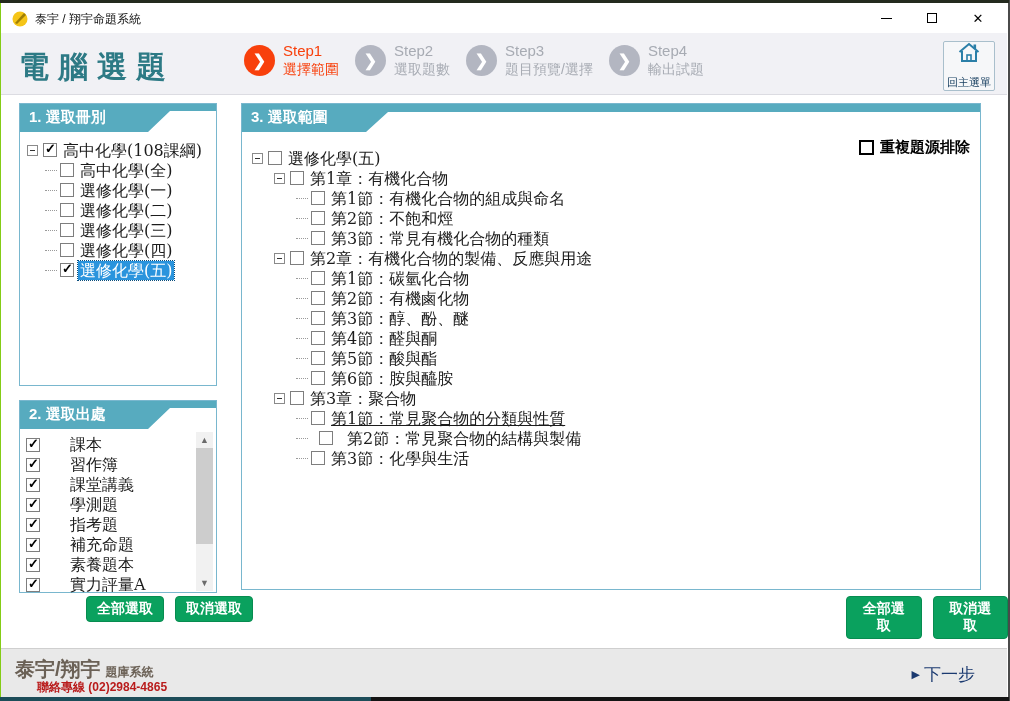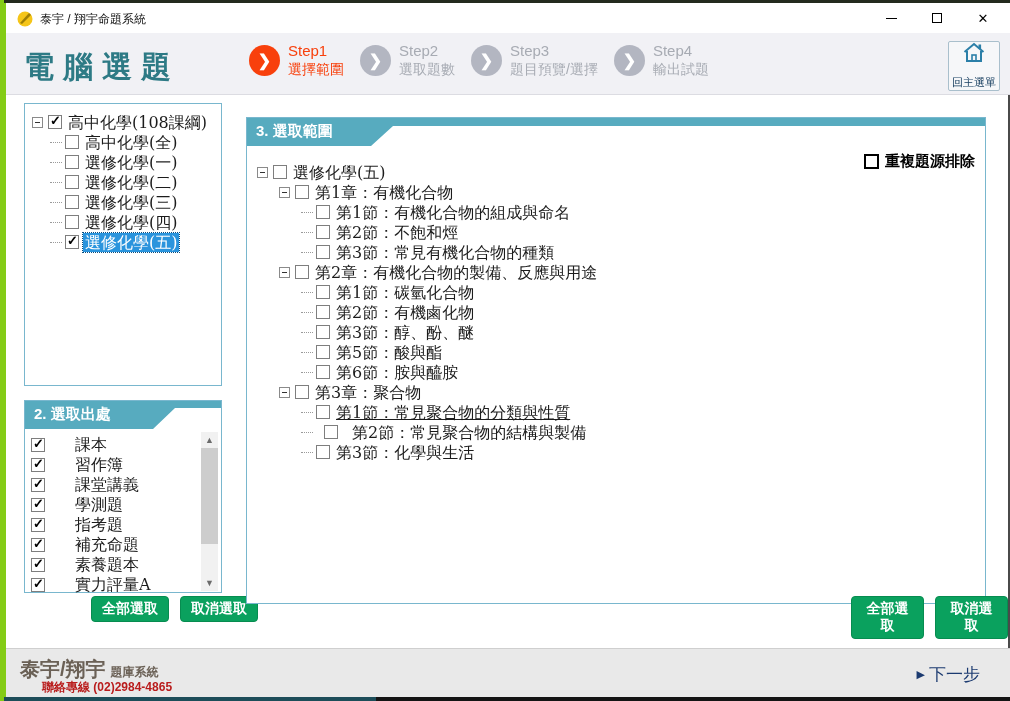--- a/index.html
+++ b/index.html
@@ -1,19 +1,19 @@
 <!DOCTYPE html>
 <html><head>
 <meta charset="utf-8">
 <style>
   * { margin:0; padding:0; box-sizing:border-box; }
   html,body { width:1010px; height:701px; overflow:hidden; }
   body { font-family:"Liberation Sans", sans-serif; }
   #window { position:relative; width:1010px; height:701px; background:#fff;
-            border-left:6px solid #84cc16; border-right:2px solid #4a4a4a; }
+            border-left:1px solid #84cc16; border-right:2px solid #4a4a4a; }
 
   
   .top-strip { position:absolute; left:-2px; top:0; width:1010px; height:3px; background:#232a1e; }
   .bottom-strip { position:absolute; left:-2px; bottom:0; width:1010px; height:4px; background:#141414; }
   .bottom-strip .teal-seg { position:absolute; left:0; top:0; width:372px; height:4px; background:#1d4d59; }
 
   
   .titlebar { position:absolute; left:0; top:3px; width:1006px; height:30px; background:#ffffff; }
   .app-icon { position:absolute; left:10px; top:6px; width:18px; height:18px; }
   .titlebar .title { position:absolute; left:34px; top:8px; font-size:12px; color:#111; }
@@ -159,20 +159,24 @@
         <path d="M2.5 10 L12 2 L21.5 10" fill="none" stroke="#2b7fa8" stroke-width="2"></path>
         <path d="M5 9 L5 19 L19 19 L19 9" fill="none" stroke="#2b7fa8" stroke-width="2"></path>
         <rect x="10" y="13" width="4" height="6" fill="none" stroke="#2b7fa8" stroke-width="1.6"></rect>
         <rect x="16.5" y="2.5" width="2.6" height="4.5" fill="#2b7fa8"></rect>
       </svg>
       <span class="home-label">回主選單</span>
     </div>
   </div>
 
   <div class="panel" style="left:18px; top:103px; width:198px; height:283px;">
+    <div class="panel-head">
+      <div class="bar p-small"></div>
+      <div class="panel-title">1. 選取冊別</div>
+    </div>
     <div class="tree" id="tree1">
         <div class="tree-row" style="padding-left: 7px;">
           <span class="expander"></span>
           <span class="cb checked"></span>
           <span class="lbl">高中化學(108課綱)</span>
         </div>
         <div class="tree-row" style="padding-left: 25px;">
           <span class="dotline"></span>
           <span class="cb"></span>
           <span class="lbl">高中化學(全)</span>
@@ -248,21 +252,21 @@
       <div class="sb-btn sb-up">▲</div>
       <div class="sb-thumb"></div>
       <div class="sb-btn sb-down">▼</div>
     </div>
   </div>
   <div class="btn-row" style="left:85px; top:596px;">
     <button class="btn-green">全部選取</button>
     <button class="btn-green">取消選取</button>
   </div>
 
-  <div class="panel" style="left:240px; top:117px; width:740px; height:487px;">
+  <div class="panel" style="left:240px; top:103px; width:740px; height:487px;">
     <div class="panel-head">
       <div class="bar p-big"></div>
       <div class="panel-title">3. 選取範圍</div>
     </div>
     <div class="dup-box">
       <span class="dup-cb"></span>
       <span class="dup-label">重複題源排除</span>
     </div>
     <div class="tree" id="tree3" style="padding-top:16px; padding-left:4px;">
         <div class="tree-row" style="padding-left: 6px;">
@@ -302,20 +306,25 @@
         </div>
         <div class="tree-row" style="padding-left: 50px;">
           <span class="dotline"></span>
           <span class="cb"></span>
           <span class="lbl">第2節：有機鹵化物</span>
         </div>
         <div class="tree-row" style="padding-left: 50px;">
           <span class="dotline"></span>
           <span class="cb"></span>
           <span class="lbl">第3節：醇、酚、醚</span>
+        </div>
+        <div class="tree-row" style="padding-left: 50px;">
+          <span class="dotline"></span>
+          <span class="cb"></span>
+          <span class="lbl">第4節：醛與酮</span>
         </div>
         <div class="tree-row" style="padding-left: 50px;">
           <span class="dotline"></span>
           <span class="cb"></span>
           <span class="lbl">第5節：酸與酯</span>
         </div>
         <div class="tree-row" style="padding-left: 50px;">
           <span class="dotline"></span>
           <span class="cb"></span>
           <span class="lbl">第6節：胺與醯胺</span>

